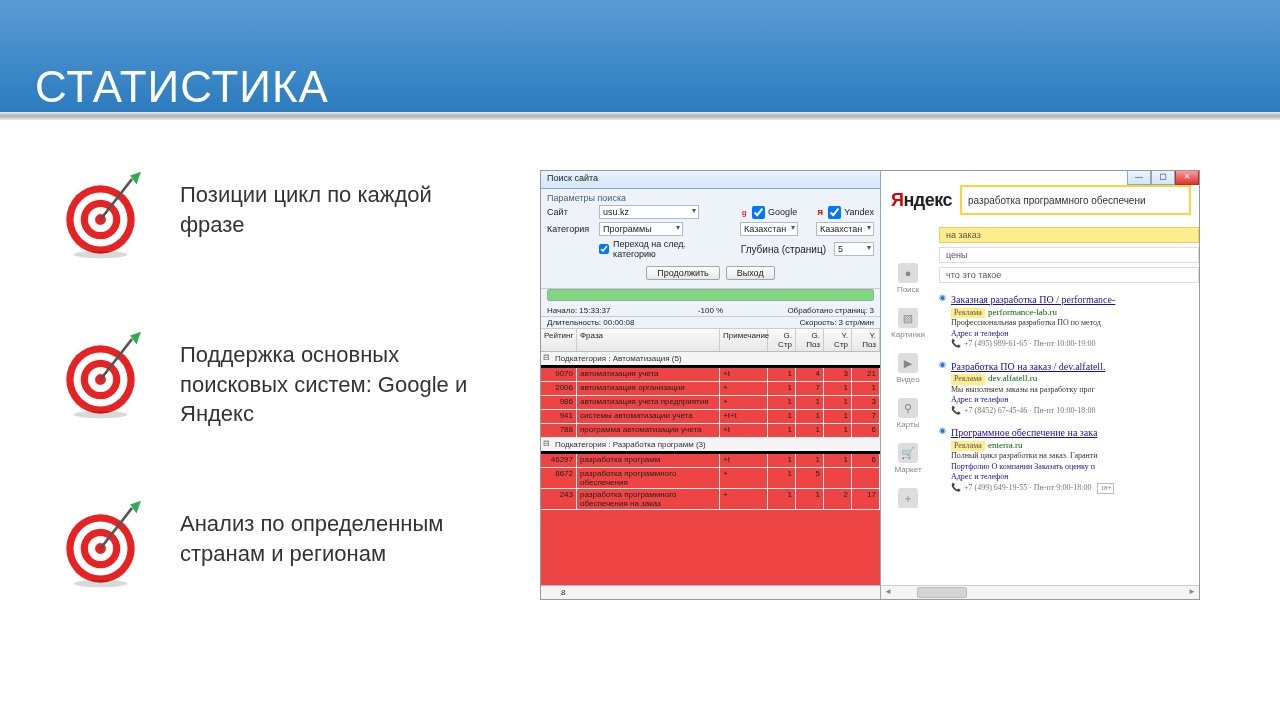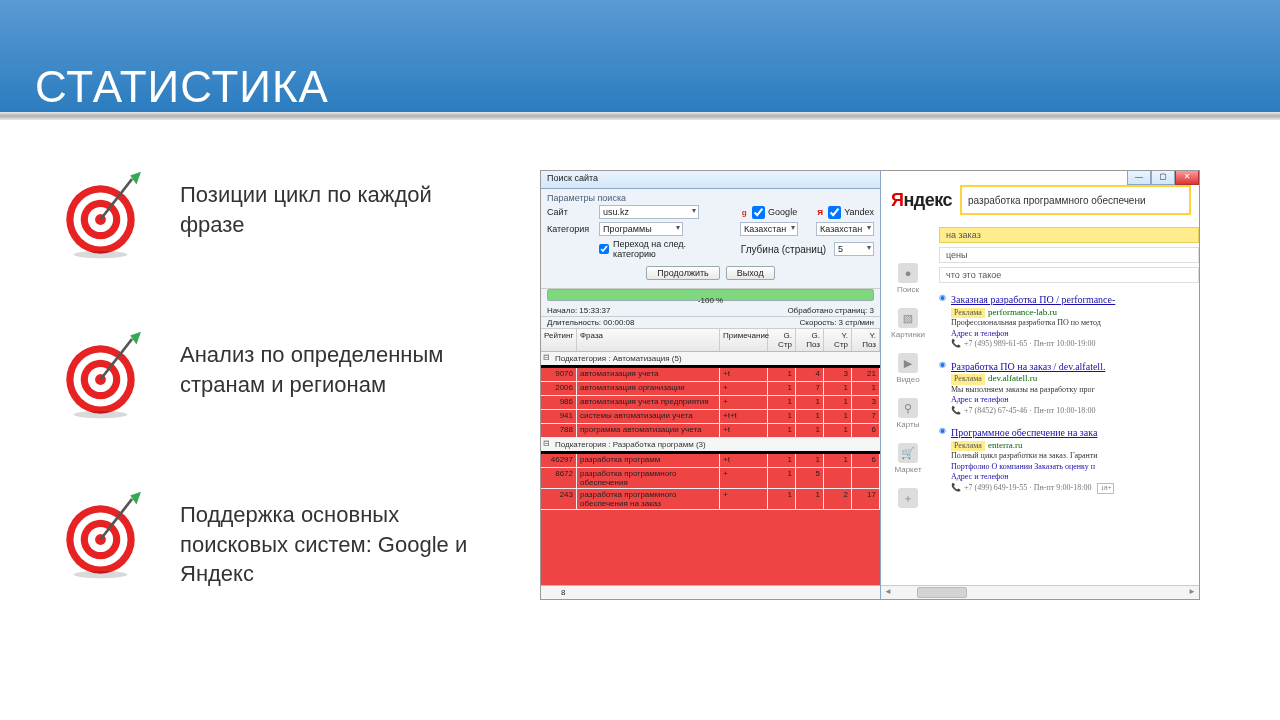--- a/index.html
+++ b/index.html
@@ -31,21 +31,21 @@
 .p-drop::after { content: "▾"; position: absolute; right: 2px; top: 0; font-size: 8px; color: #555; }
 .check-row { display: flex; align-items: center; gap: 4px; font-size: 9px; }
 .check-row input { width: 10px; height: 10px; }
 .se-col { display: flex; align-items: center; gap: 3px; font-size: 9px; }
 .se-icon { width: 10px; height: 10px; display: inline-flex; align-items: center; justify-content: center; font-weight: bold; font-size: 8px; }
 .g-icon { color: #d93025; }
 .y-icon { color: #d00; }
 .btns { display: flex; justify-content: center; gap: 6px; padding: 4px 0 6px; }
 .btn { border: 1px solid #9aa; background: linear-gradient(#fff,#e8e8e8); padding: 1px 10px; font-size: 9px; border-radius: 2px; }
 .progress { margin: 0 6px 4px; height: 12px; border: 1px solid #9aa; background: linear-gradient(90deg, #7fd87f 0%, #7fd87f 100%); position: relative; border-radius: 2px; }
-.progress span { position: absolute; width: 100%; text-align: center; font-size: 8px; top: 6px; color: #222; }
+.progress span { position: absolute; width: 100%; text-align: center; font-size: 8px; top: 16px; color: #222; }
 .status-row { display: flex; justify-content: space-between; padding: 1px 6px; font-size: 8px; border-bottom: 1px solid #ccc; }
 
 .grid { flex: 1; background: #ef4444; overflow: hidden; font-size: 8px; }
 .grid-head { display: flex; background: linear-gradient(#fafafa,#e8e8e8); border-bottom: 1px solid #bbb; }
 .grid-head div { border-right: 1px solid #ccc; padding: 2px 3px; }
 .gc-rating { width: 36px; } .gc-phrase { flex: 1; } .gc-note { width: 48px; }
 .gc-n { width: 28px; text-align: right; }
 .grid-sub { background: #f5f5f5; padding: 2px 3px 2px 14px; border-bottom: 3px solid #000000; font-size: 8px; color: #333; position: relative; }
 .grid-sub::before { content: "⊟"; position: absolute; left: 2px; top: 1px; font-size: 8px; color: #555; }
 .grid-row { display: flex; border-bottom: 1px solid #eee; }
@@ -115,36 +115,36 @@
             <circle cx="45" cy="55" r="38" fill="#e62222"></circle>
             <circle cx="45" cy="55" r="30" fill="#fff"></circle>
             <circle cx="45" cy="55" r="22" fill="#e62222"></circle>
             <circle cx="45" cy="55" r="14" fill="#fff"></circle>
             <circle cx="45" cy="55" r="6" fill="#e62222"></circle>
             <line x1="45" y1="55" x2="80" y2="10" stroke="#555" stroke-width="3"></line>
             <polygon points="78,6 90,2 85,16" fill="#3a5"></polygon>
             <ellipse cx="45" cy="94" rx="30" ry="4" fill="rgba(0,0,0,0.15)"></ellipse>
           </svg>
       </div>
-      <div class="bullet-text">Анализ по определенным странам и регионам</div>
+      <div class="bullet-text">Поддержка основных поисковых систем: Google и Яндекс</div>
     </div>
     <div class="bullet">
       <div class="target-icon">
         <svg viewBox="0 0 100 100">
             <circle cx="45" cy="55" r="38" fill="#e62222"></circle>
             <circle cx="45" cy="55" r="30" fill="#fff"></circle>
             <circle cx="45" cy="55" r="22" fill="#e62222"></circle>
             <circle cx="45" cy="55" r="14" fill="#fff"></circle>
             <circle cx="45" cy="55" r="6" fill="#e62222"></circle>
             <line x1="45" y1="55" x2="80" y2="10" stroke="#555" stroke-width="3"></line>
             <polygon points="78,6 90,2 85,16" fill="#3a5"></polygon>
             <ellipse cx="45" cy="94" rx="30" ry="4" fill="rgba(0,0,0,0.15)"></ellipse>
           </svg>
       </div>
-      <div class="bullet-text">Поддержка основных поисковых систем: Google и Яндекс</div>
+      <div class="bullet-text">Анализ по определенным странам и регионам</div>
     </div>
   </div>
 
   <div class="screenshot-box">
     <div class="app-left">
       <div class="titlebar">Поиск сайта</div>
       <div class="params">
         <div class="params-title">Параметры поиска</div>
         <div class="p-row">
           <div class="p-label">Сайт</div>

